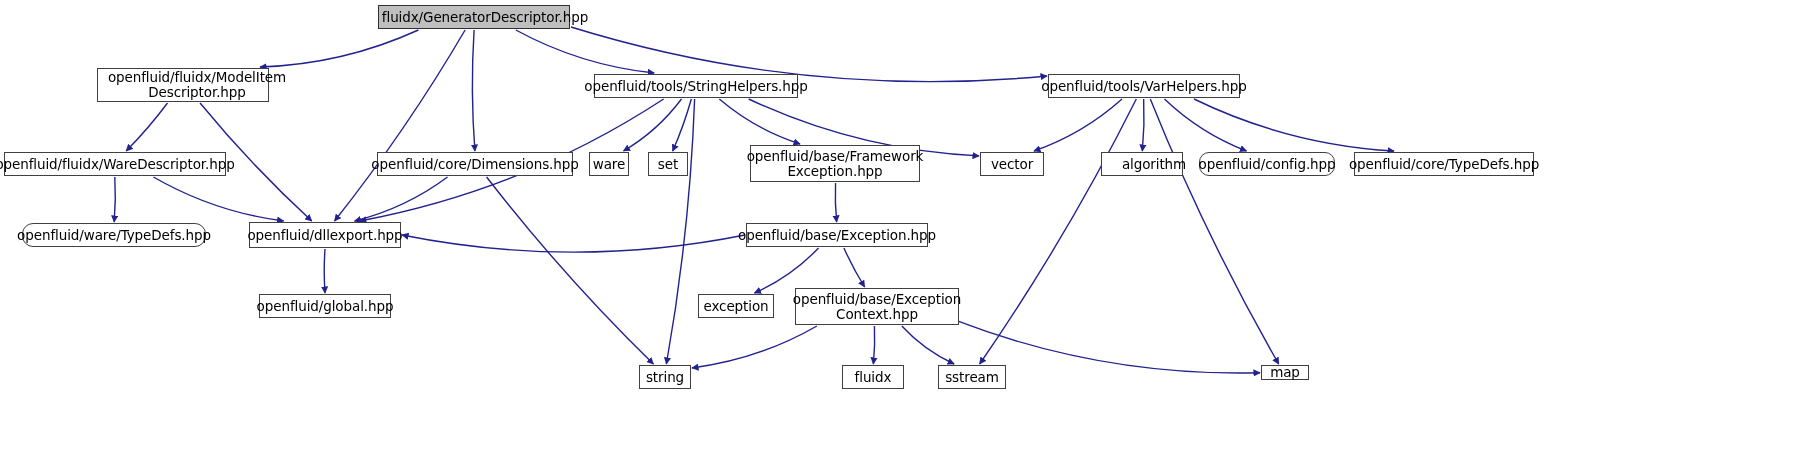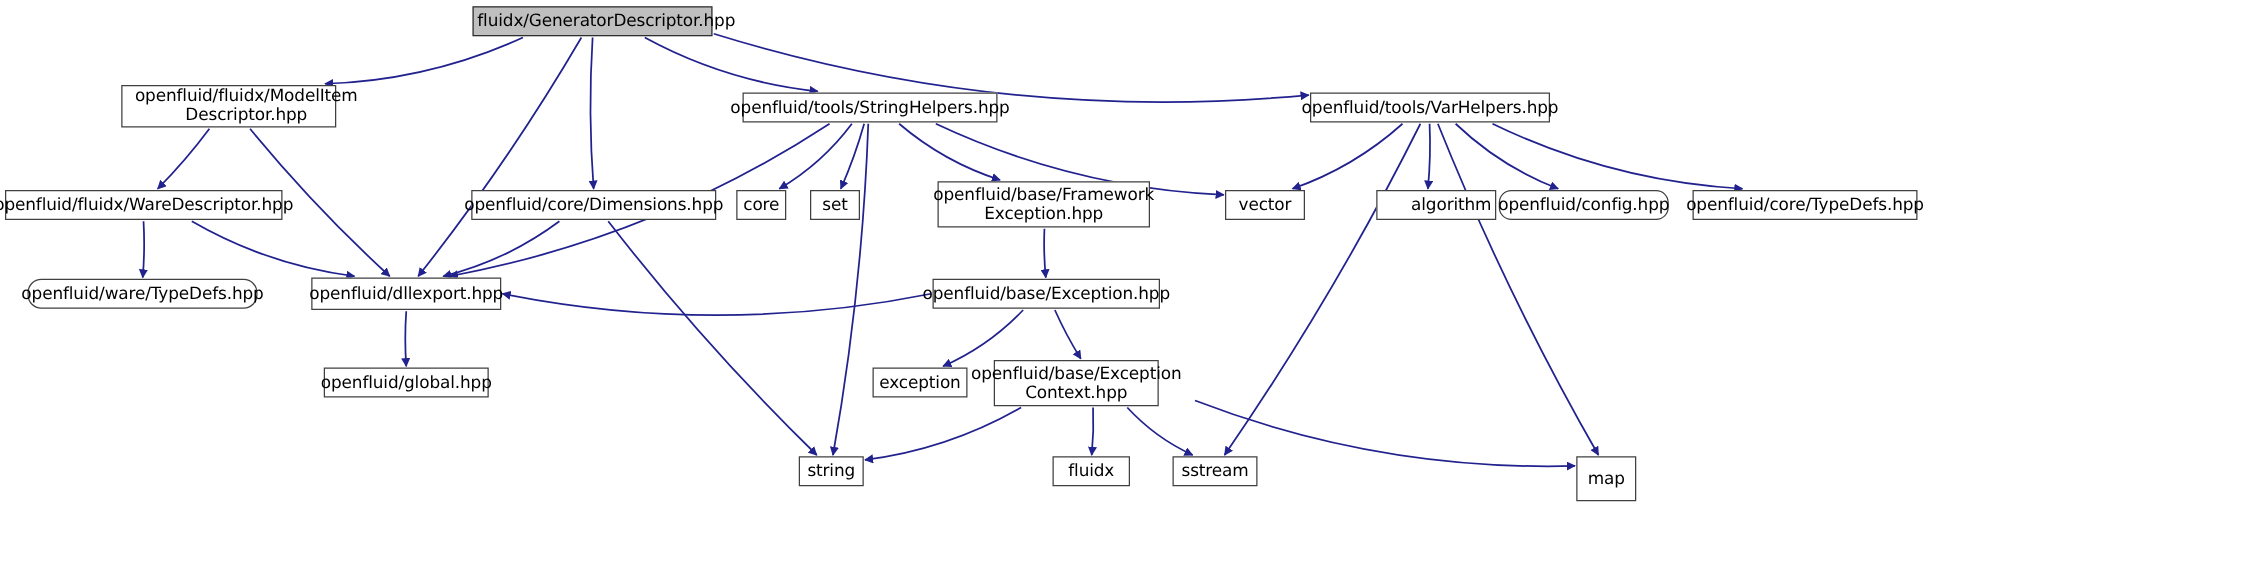--- a/index.html
+++ b/index.html
@@ -69,33 +69,33 @@
       </g>
   </svg>
   <div id="nodes-layer">
       <div class="node root" style="left: 378px; top: 5px; width: 192px; height: 24px;">fluidx/GeneratorDescriptor.hpp</div>
       <div class="node" style="left: 97px; top: 68px; width: 172px; height: 34px; padding-left: 28px;">openfluid/fluidx/ModelItem
 Descriptor.hpp</div>
       <div class="node" style="left: 594px; top: 74px; width: 204px; height: 24px;">openfluid/tools/StringHelpers.hpp</div>
       <div class="node" style="left: 1048px; top: 74px; width: 192px; height: 24px;">openfluid/tools/VarHelpers.hpp</div>
       <div class="node" style="left: 4px; top: 152px; width: 222px; height: 24px;">openfluid/fluidx/WareDescriptor.hpp</div>
       <div class="node" style="left: 377px; top: 152px; width: 196px; height: 24px;">openfluid/core/Dimensions.hpp</div>
-      <div class="node" style="left: 589px; top: 152px; width: 40px; height: 24px;">core</div>
+      <div class="node" style="left: 589px; top: 152px; width: 40px; height: 24px;">ware</div>
       <div class="node" style="left: 648px; top: 152px; width: 40px; height: 24px;">set</div>
       <div class="node" style="left: 750px; top: 145px; width: 170px; height: 37px;">openfluid/base/Framework
 Exception.hpp</div>
       <div class="node" style="left: 980px; top: 152px; width: 64px; height: 24px;">vector</div>
-      <div class="node" style="left: 1101px; top: 152px; width: 96px; height: 24px; padding-left: 24px;">algorithm</div>
+      <div class="node" style="left: 1101px; top: 152px; width: 82px; height: 24px; padding-left: 24px;">algorithm</div>
       <div class="node" style="left: 1199px; top: 152px; width: 136px; height: 24px; border-radius: 10px;">openfluid/config.hpp</div>
       <div class="node" style="left: 1354px; top: 152px; width: 180px; height: 24px;">openfluid/core/TypeDefs.hpp</div>
       <div class="node" style="left: 22px; top: 223px; width: 184px; height: 24px; border-radius: 11px;">openfluid/ware/TypeDefs.hpp</div>
       <div class="node" style="left: 249px; top: 222px; width: 152px; height: 26px;">openfluid/dllexport.hpp</div>
       <div class="node" style="left: 746px; top: 223px; width: 182px; height: 24px;">openfluid/base/Exception.hpp</div>
       <div class="node" style="left: 259px; top: 294px; width: 132px; height: 24px;">openfluid/global.hpp</div>
       <div class="node" style="left: 698px; top: 294px; width: 76px; height: 24px;">exception</div>
-      <div class="node" style="left: 795px; top: 288px; width: 132px; height: 37px;">openfluid/base/Exception
+      <div class="node" style="left: 795px; top: 288px; width: 164px; height: 37px;">openfluid/base/Exception
 Context.hpp</div>
       <div class="node" style="left: 639px; top: 365px; width: 52px; height: 24px;">string</div>
       <div class="node" style="left: 842px; top: 365px; width: 62px; height: 24px;">fluidx</div>
       <div class="node" style="left: 938px; top: 365px; width: 68px; height: 24px;">sstream</div>
-      <div class="node" style="left: 1261px; top: 365px; width: 48px; height: 36px;">map</div>
+      <div class="node" style="left: 1261px; top: 365px; width: 48px; height: 15px;">map</div>
     </div>
 </div>
 
 </body></html>

